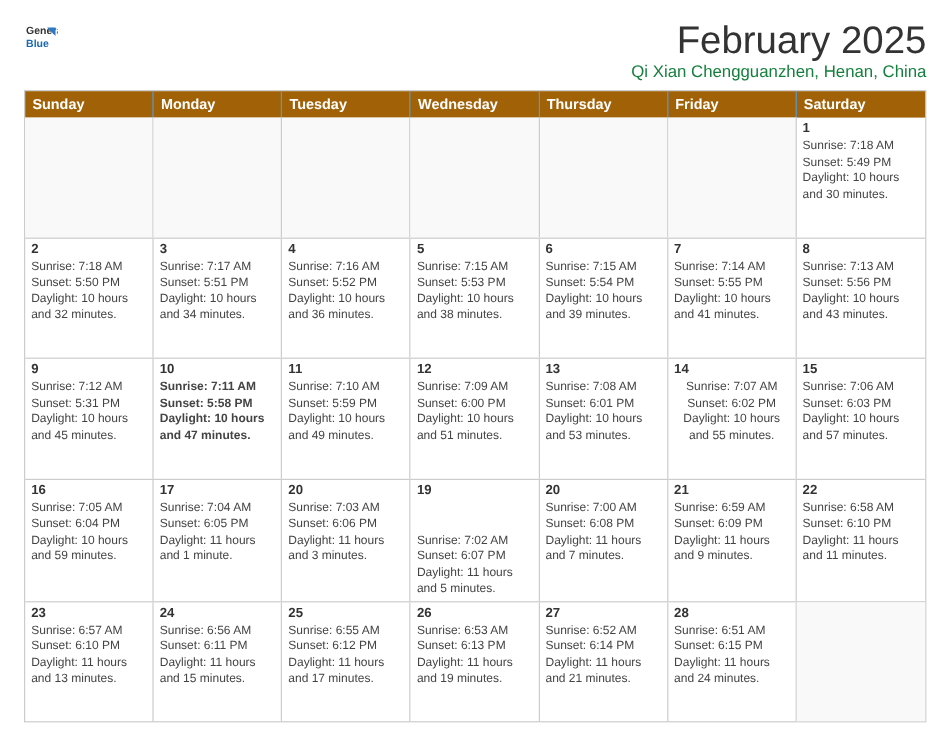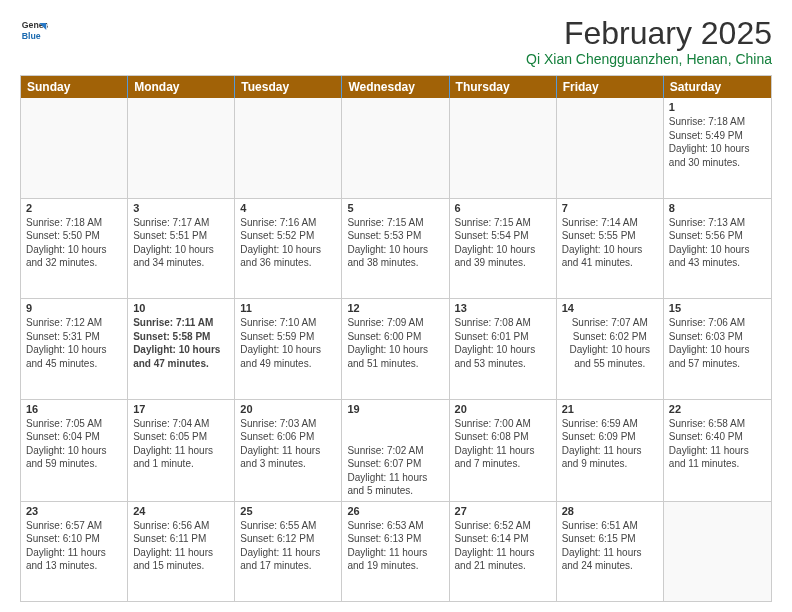--- a/index.html
+++ b/index.html
@@ -264,21 +264,21 @@
           </div>
           <div class="cal-cell">
             <span class="day-num">21</span>
             <div class="day-info" style="white-space: pre-line;">Sunrise: 6:59 AM
 Sunset: 6:09 PM
 Daylight: 11 hours and 9 minutes.</div>
           </div>
           <div class="cal-cell">
             <span class="day-num">22</span>
             <div class="day-info" style="white-space: pre-line;">Sunrise: 6:58 AM
-Sunset: 6:40 PM
+Sunset: 6:10 PM
 Daylight: 11 hours and 11 minutes.</div>
           </div>
         </div>
         <div class="cal-row">
           <div class="cal-cell">
             <span class="day-num">23</span>
             <div class="day-info" style="white-space: pre-line;">Sunrise: 6:57 AM
 Sunset: 6:10 PM
 Daylight: 11 hours and 13 minutes.</div>
           </div>

